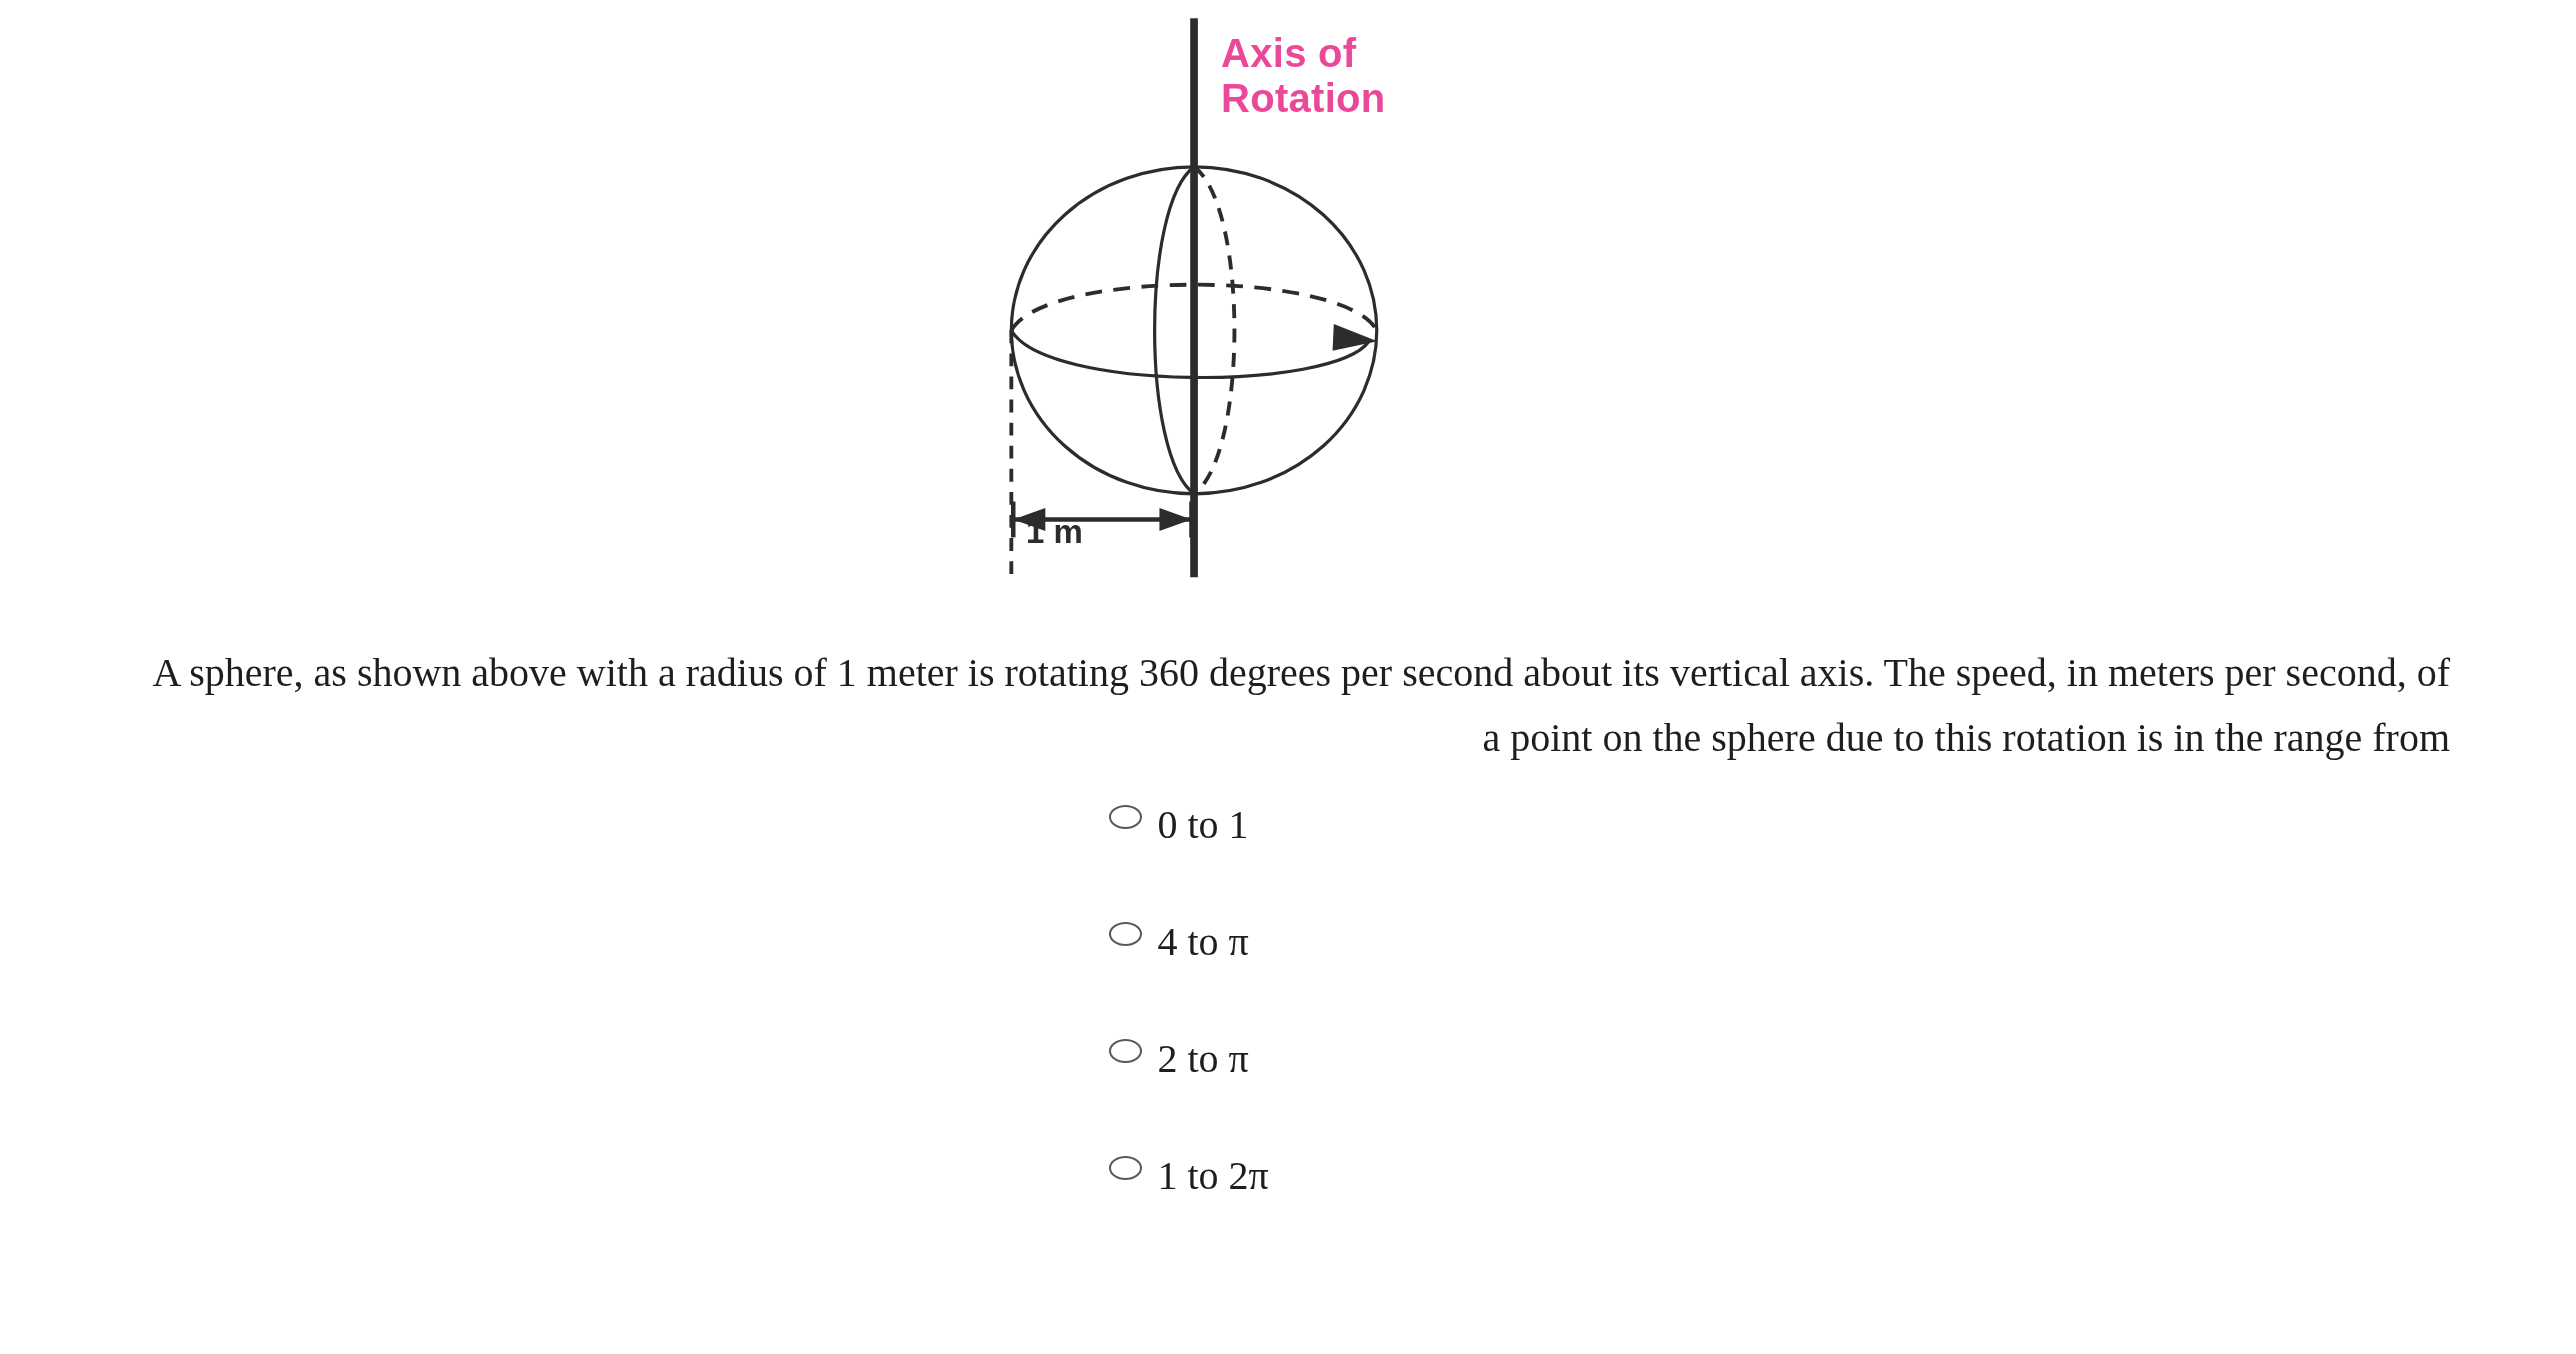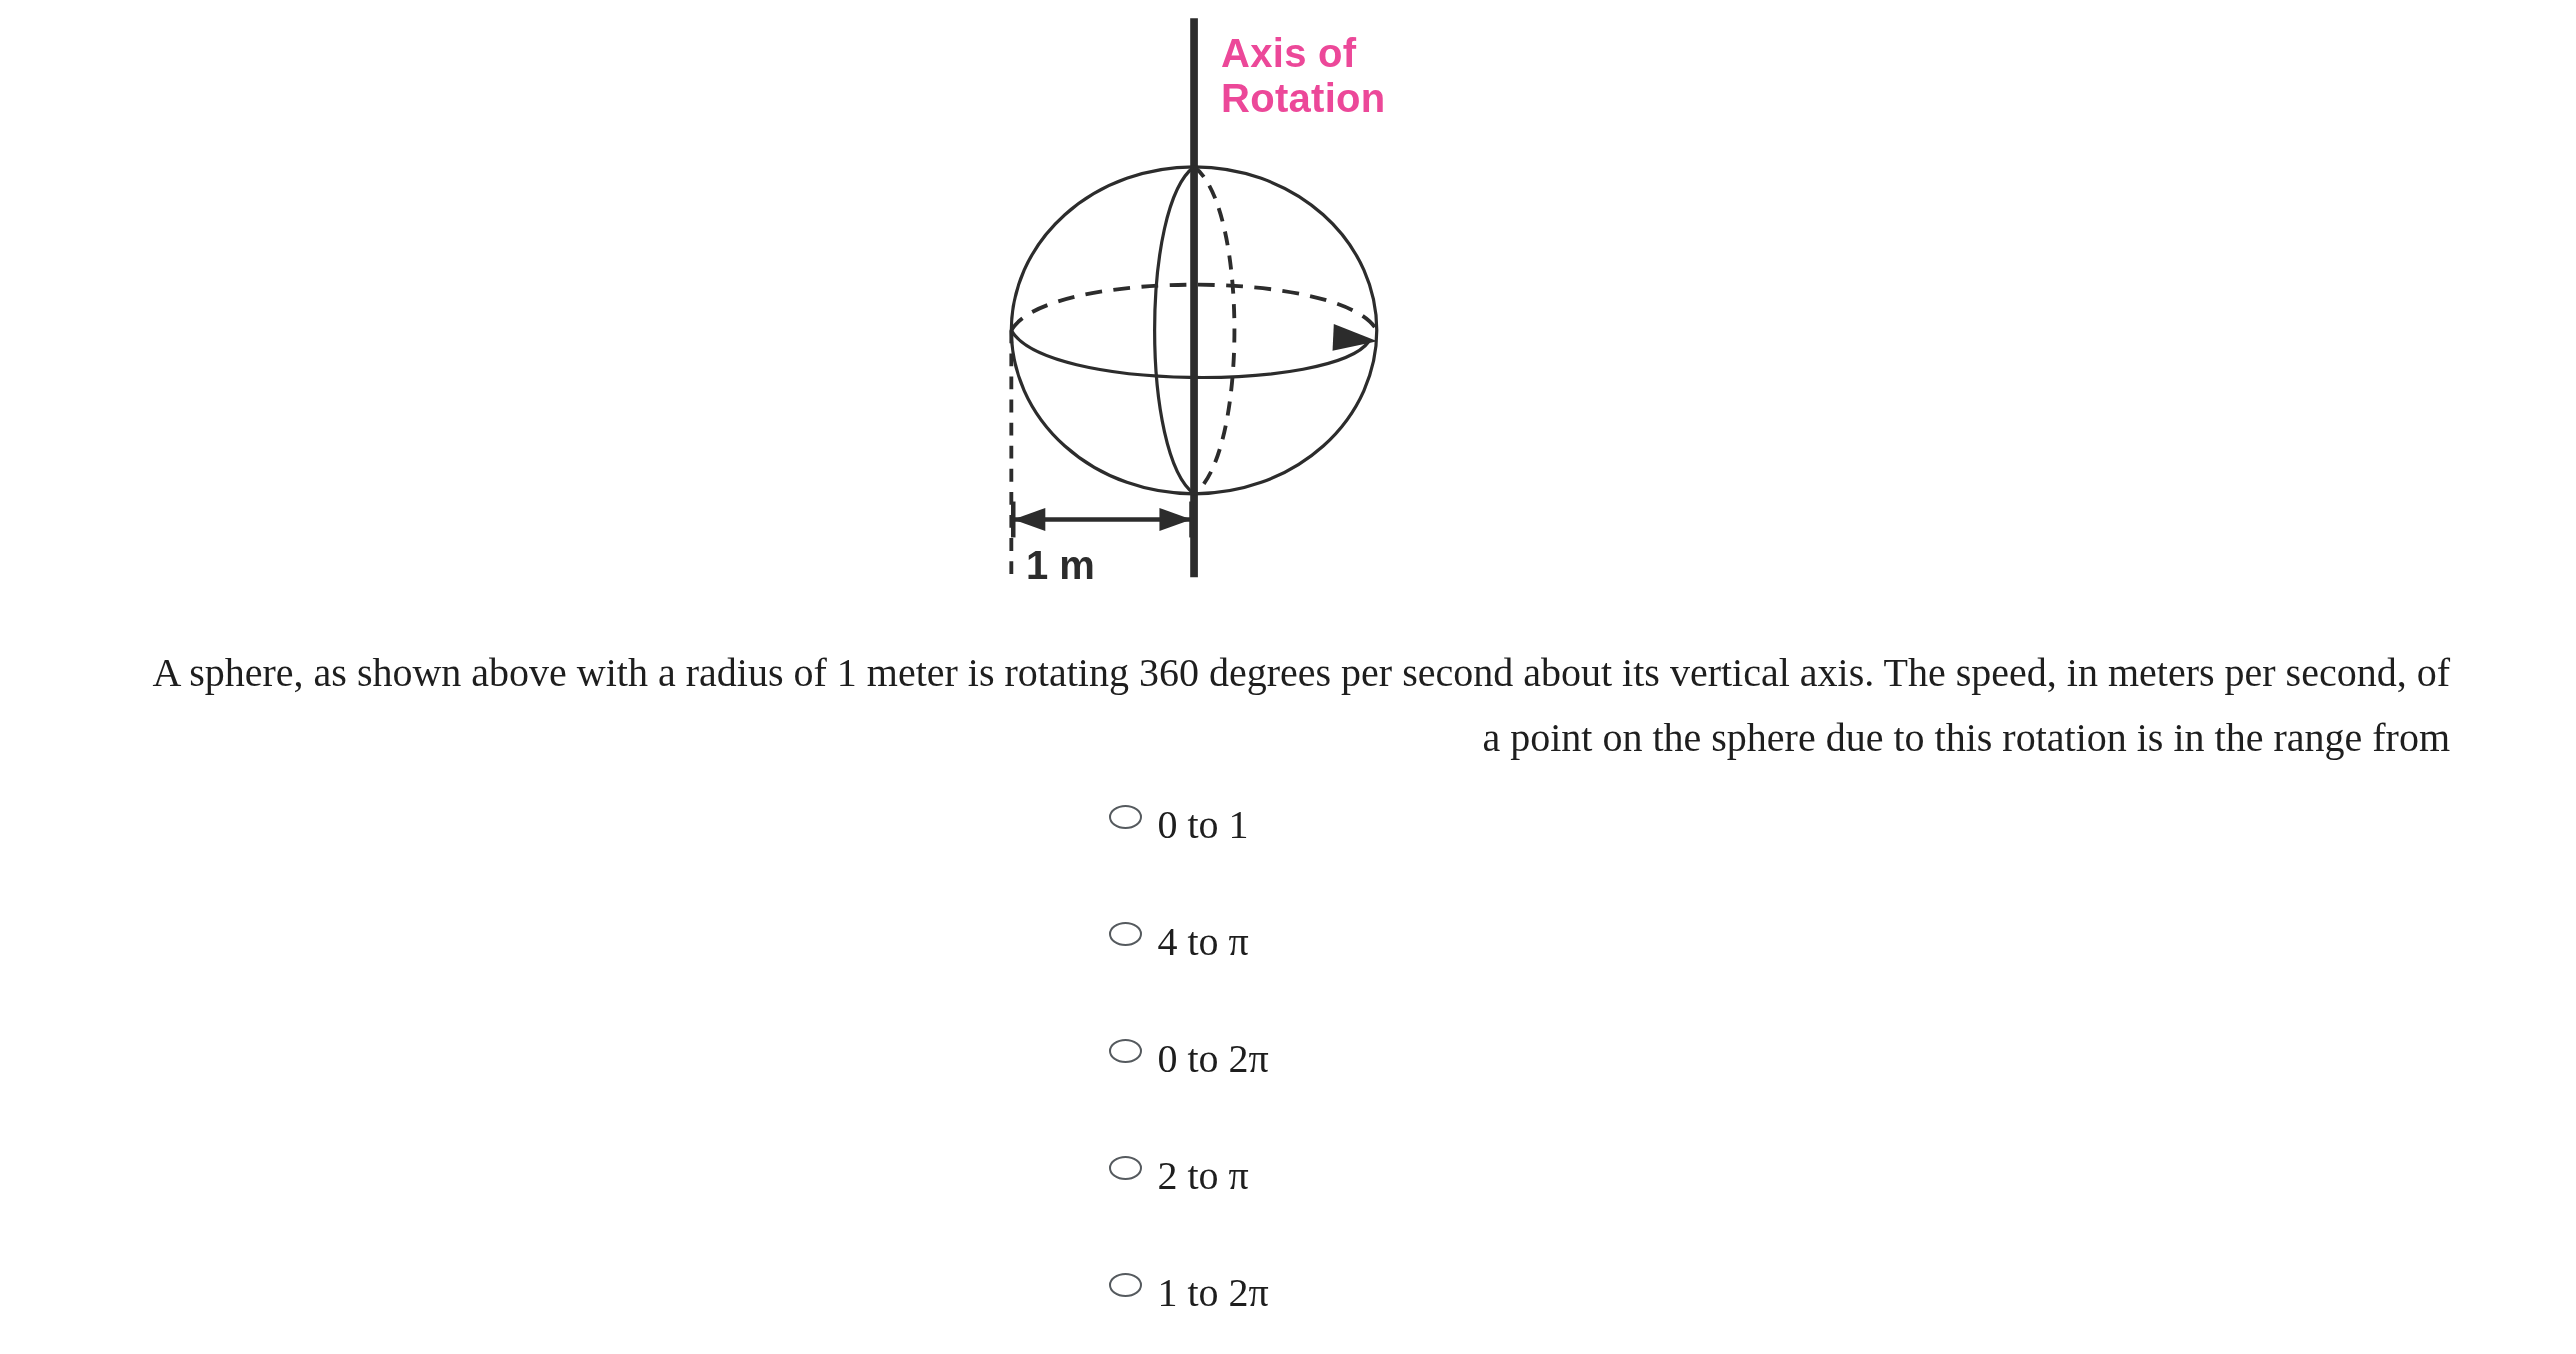--- a/index.html
+++ b/index.html
@@ -47,23 +47,22 @@
     color: #ec4899;
     letter-spacing: 0.3px;
     white-space: pre-line;
   }
   .meter-label {
     position: absolute;
     left: 1026px;
     top: 513px;
     font-family: "Liberation Sans", sans-serif;
     font-weight: 700;
-    font-size: 40px;
+    font-size: 33px;
     color: #2c2c2c;
-    margin-top: 30px;
   }
 
   
   .question {
     position: absolute;
     left: 142px;
     top: 641px;
     width: 2308px;
     font-size: 40px;
     line-height: 1.62;
@@ -146,24 +145,20 @@
   <div class="choice">
     <span class="radio"></span>
     <span class="choice-label">0 to 1</span>
   </div>
 
   <div class="choice">
     <span class="radio"></span>
     <span class="choice-label">4 to π</span>
   </div>
 
-  <div class="choice">
-    <span class="radio"></span>
-    <span class="choice-label">0 to 2π</span>
-  </div>
 
   <div class="choice">
     <span class="radio"></span>
     <span class="choice-label">2 to π</span>
   </div>
 
   <div class="choice">
     <span class="radio"></span>
     <span class="choice-label">1 to 2π</span>
   </div>

